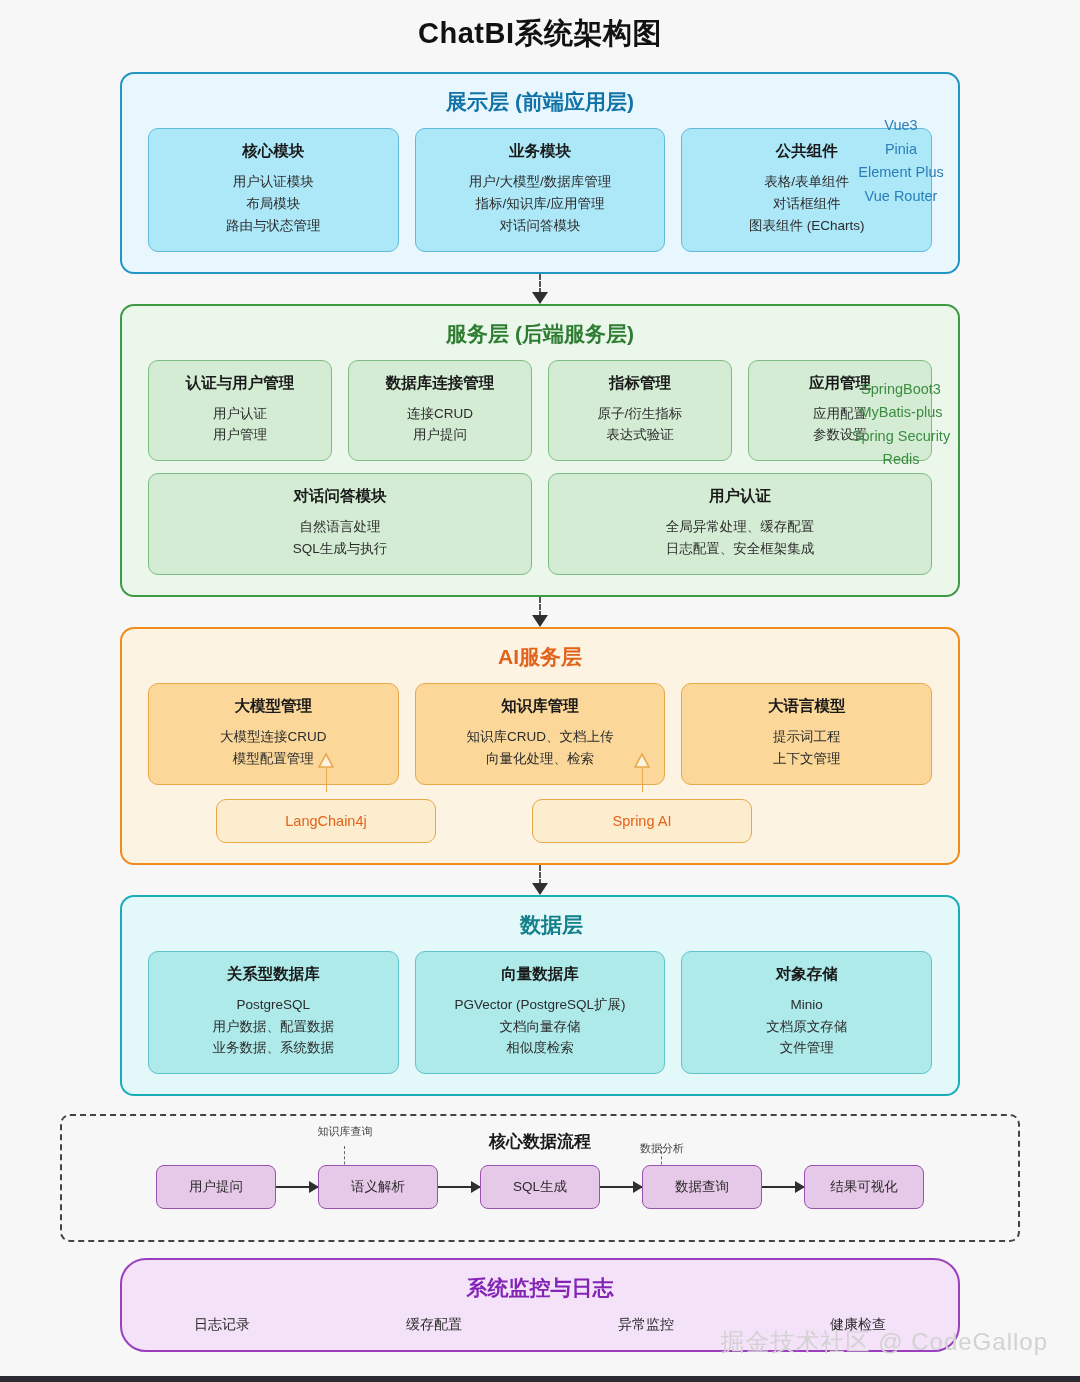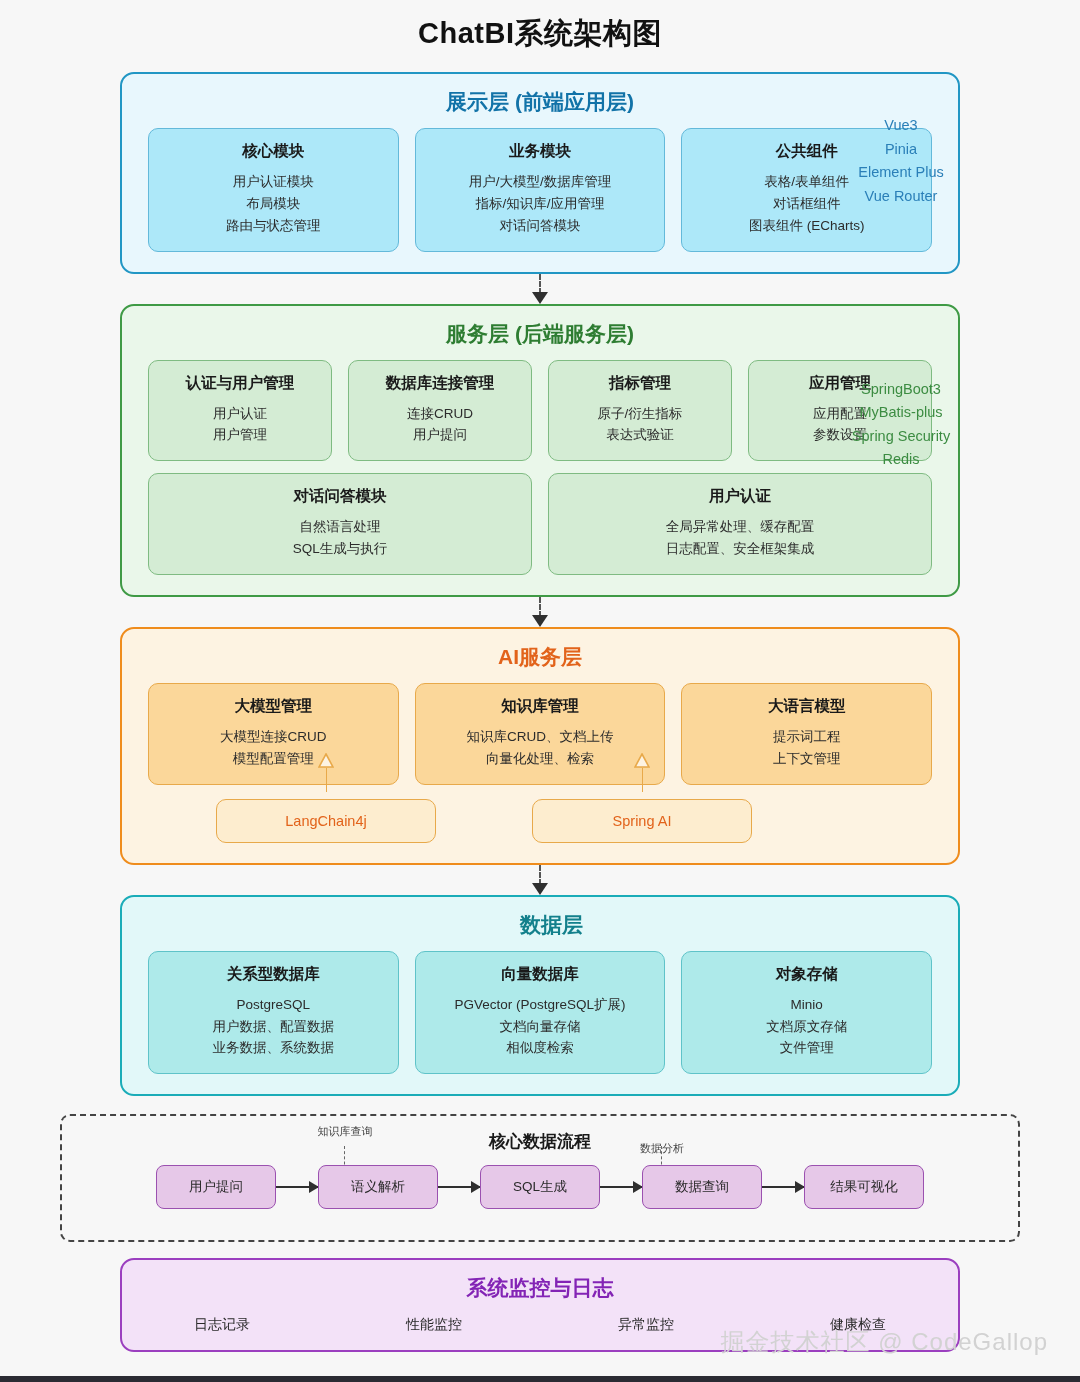--- a/index.html
+++ b/index.html
@@ -254,21 +254,21 @@
     height: 30px;
     border-left: 1.5px dashed #666;
   }
 
   
   .layer-monitor {
     width: 840px;
     margin: 16px auto 0 auto;
     background: #f3e2f8;
     border: 2px solid #9b3fbf;
-    border-radius: 14px;
+    border-radius: 26px;
     box-sizing: border-box;
     padding: 14px 0 16px 0;
   }
   .layer-monitor .layer-title { color: #8324b5; padding: 0 0 14px 0; }
   .monitor-items {
     display: flex;
     justify-content: space-between;
     padding: 0 72px;
   }
   .monitor-item {
@@ -485,21 +485,21 @@
       <div class="flow-box">
           <span>结果可视化</span>
         </div>
     </div>
   </div>
 
   <div class="layer-monitor">
     <div class="layer-title">系统监控与日志</div>
     <div class="monitor-items">
       <div class="monitor-item">日志记录</div>
-      <div class="monitor-item">性能监控</div>
+      <div class="monitor-item">缓存配置</div>
       <div class="monitor-item">异常监控</div>
       <div class="monitor-item">健康检查</div>
     </div>
   </div>
 
   <div class="watermark">掘金技术社区 @ CodeGallop</div>
   <div class="bottom-strip"></div>
 </div>
 
 </body></html>

